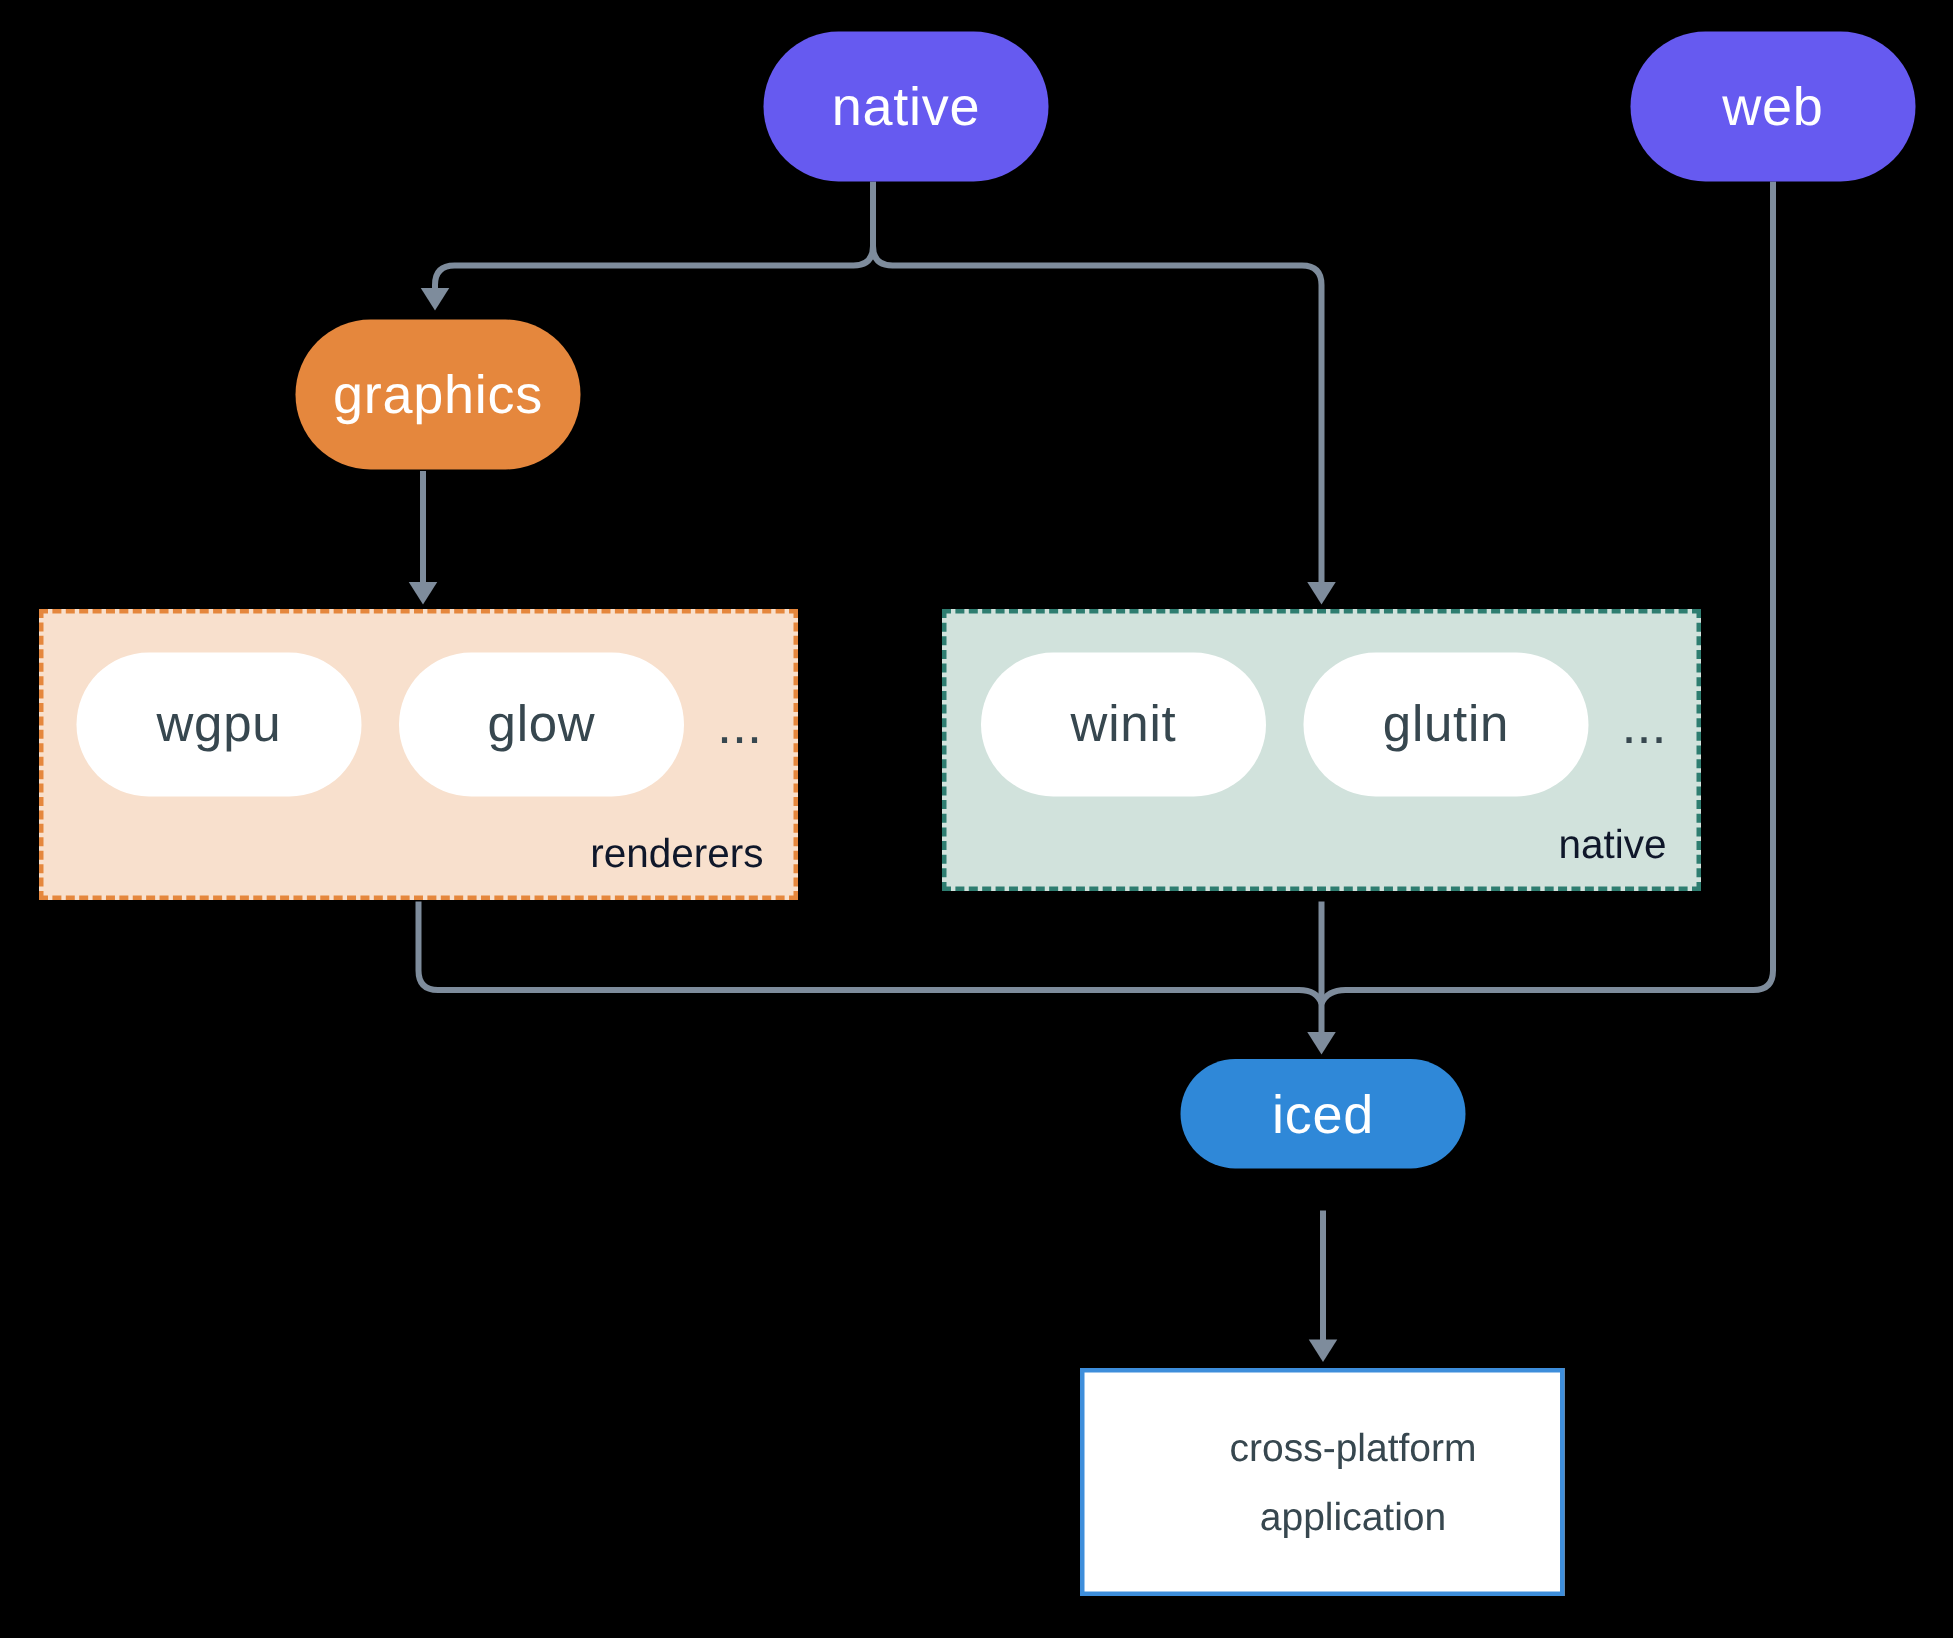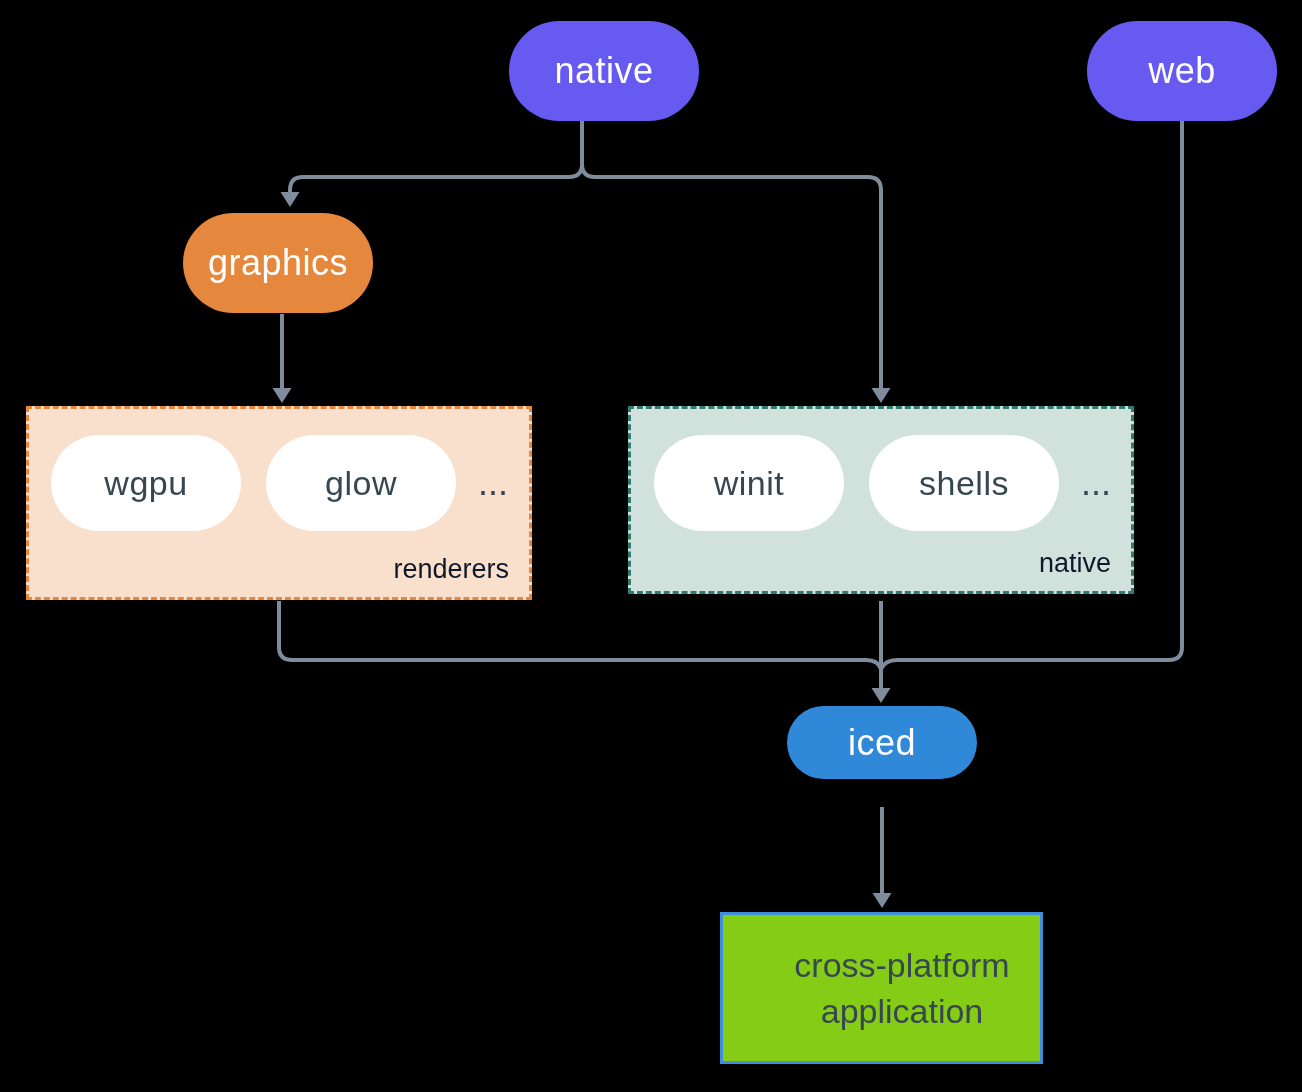--- a/index.html
+++ b/index.html
@@ -56,27 +56,27 @@
     font-size: 36px;
     color: #37474f;
     z-index: 2;
   }
   .group .pill { position: absolute; top: 26px; }
   .appbox {
     position: absolute;
     left: 720px; top: 912px;
     width: 323px; height: 152px;
     box-sizing: border-box;
-    background: #84cc16;
+    background: #ffffff;
     border: 3px solid #3e8edb;
     display: flex;
     flex-direction: column;
     align-items: center;
     justify-content: center;
-    font-size: 34px;
+    font-size: 26px;
     line-height: 46px;
     color: #37474f;
     z-index: 3;
     padding-left: 41px;
   }
   #edges {
     position: absolute;
     left: 0; top: 0;
     z-index: 2;
   }
@@ -94,21 +94,21 @@
 
   <div class="group renderers">
     <div class="pill white" style="left: 22px;">wgpu</div>
     <div class="pill white" style="left: 237px;">glow</div>
     <div class="ellipsis" style="left: 434px;">...</div>
     <div class="group-label">renderers</div>
   </div>
 
   <div class="group shells">
     <div class="pill white" style="left: 23px;">winit</div>
-    <div class="pill white" style="left: 238px;">shells</div>
+    <div class="pill white" style="left: 238px;">glutin</div>
     <div class="ellipsis" style="left: 435px;">...</div>
     <div class="group-label">native</div>
   </div>
 
   <svg id="edges" width="1302" height="1092" viewBox="0 0 1302 1092">
 
     <path d="M582,121 L582,164 Q582,177 569,177 L303,177 Q290,177 290,190 L290,196"></path>
     <polygon points="290,207 280.5,192 299.5,192"></polygon>
 
     <path d="M582,164 Q582,177 595,177 L868,177 Q881,177 881,190 L881,391"></path>
@@ -123,21 +123,21 @@
 
     <path d="M881,601 L881,692"></path>
     <polygon points="881,703 871.5,688 890.5,688"></polygon>
 
     <path d="M882,807 L882,896"></path>
     <polygon points="882,908 872.5,893 891.5,893"></polygon>
   </svg>
 
   <div class="pill native" style="left: 509px; top: 21px;">native</div>
   <div class="pill web" style="left: 1087px; top: 21px;">web</div>
-  <div class="pill graphics" style="left: 183px; top: 213px;">graphics</div>
+  <div class="pill graphics" style="left: 197px; top: 213px;">graphics</div>
   <div class="pill iced" style="left: 787px; top: 706px;">iced</div>
 
   <div class="appbox">
     <div>cross-platform</div>
     <div>application</div>
   </div>
 
 </div>
 
 </body></html>

